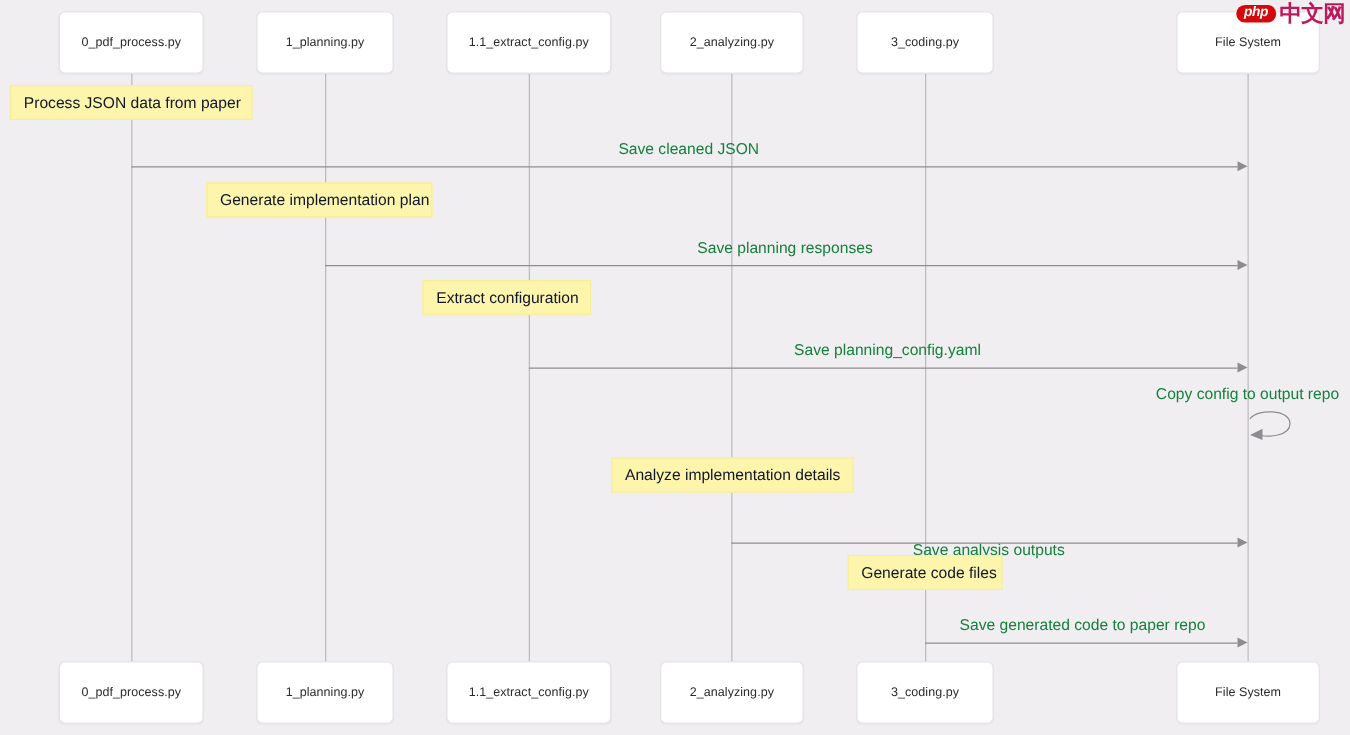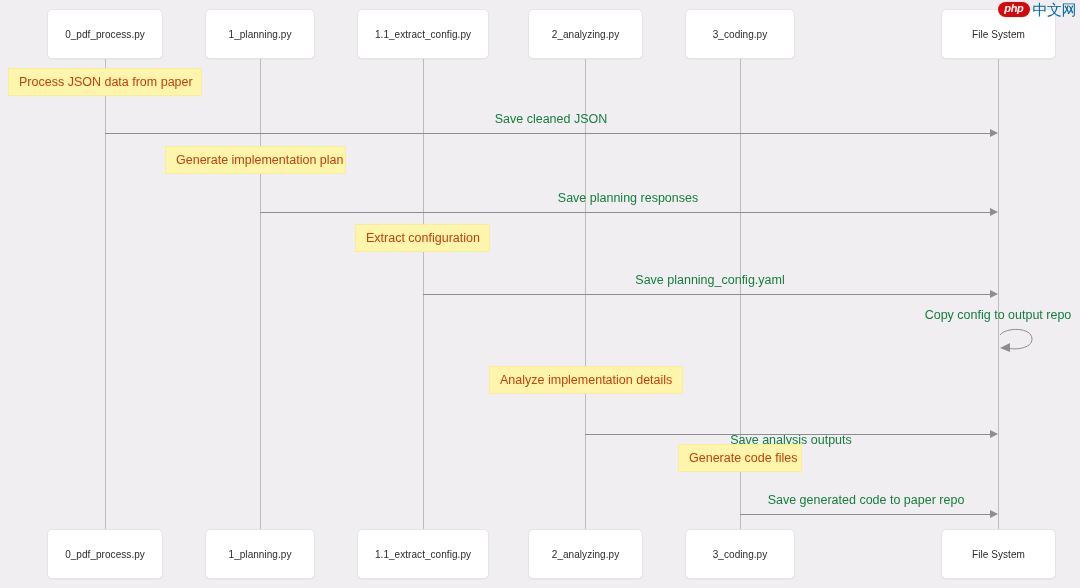--- a/index.html
+++ b/index.html
@@ -65,21 +65,21 @@
   
   .note {
     position: absolute;
     box-sizing: border-box;
     height: 28px;
     background: #fdf5ab;
     border: 1px solid #f7ee9a;
     display: flex;
     align-items: center;
     padding: 0 10px;
-    color: #c2410c;
+    color: #0f172a;
     font-size: 12.5px;
     white-space: nowrap;
     z-index: 5;
   }
   
   .selfloop {
     position: absolute;
     z-index: 3;
   }
   
@@ -97,23 +97,23 @@
     color: #ffffff;
     font-size: 11px;
     font-weight: bold;
     font-style: italic;
     border-radius: 9px;
     padding: 1px 6px 2px 6px;
     line-height: 1.05;
     letter-spacing: -0.3px;
   }
   #watermark .wm-cn {
-    color: #0369a1;
-    font-size: 15px;
-    font-weight: normal;
+    color: #be185d;
+    font-size: 18px;
+    font-weight: bold;
     line-height: 1;
     letter-spacing: -0.5px;
   }
 </style>
 </head>
 <body>
 
 <div id="canvas">
 
   <div id="lifelines">
@@ -151,21 +151,21 @@
       <div class="msg-label" style="left: 998px; top: 308px; transform: translateX(-50%);">Copy config to output repo</div>
     </div>
 
   <div id="notes">
       <div class="note" style="left: 8px; top: 68px; width: 194px;">
         <span>Process JSON data from paper</span>
       </div>
       <div class="note" style="left: 165px; top: 146px; width: 181px;">
         <span>Generate implementation plan</span>
       </div>
-      <div class="note" style="left: 355px; top: 224px; width: 135px;">
+      <div class="note" style="left: 338px; top: 224px; width: 135px;">
         <span>Extract configuration</span>
       </div>
       <div class="note" style="left: 489px; top: 366px; width: 194px;">
         <span>Analyze implementation details</span>
       </div>
       <div class="note" style="left: 678px; top: 444px; width: 124px;">
         <span>Generate code files</span>
       </div>
     </div>
 

